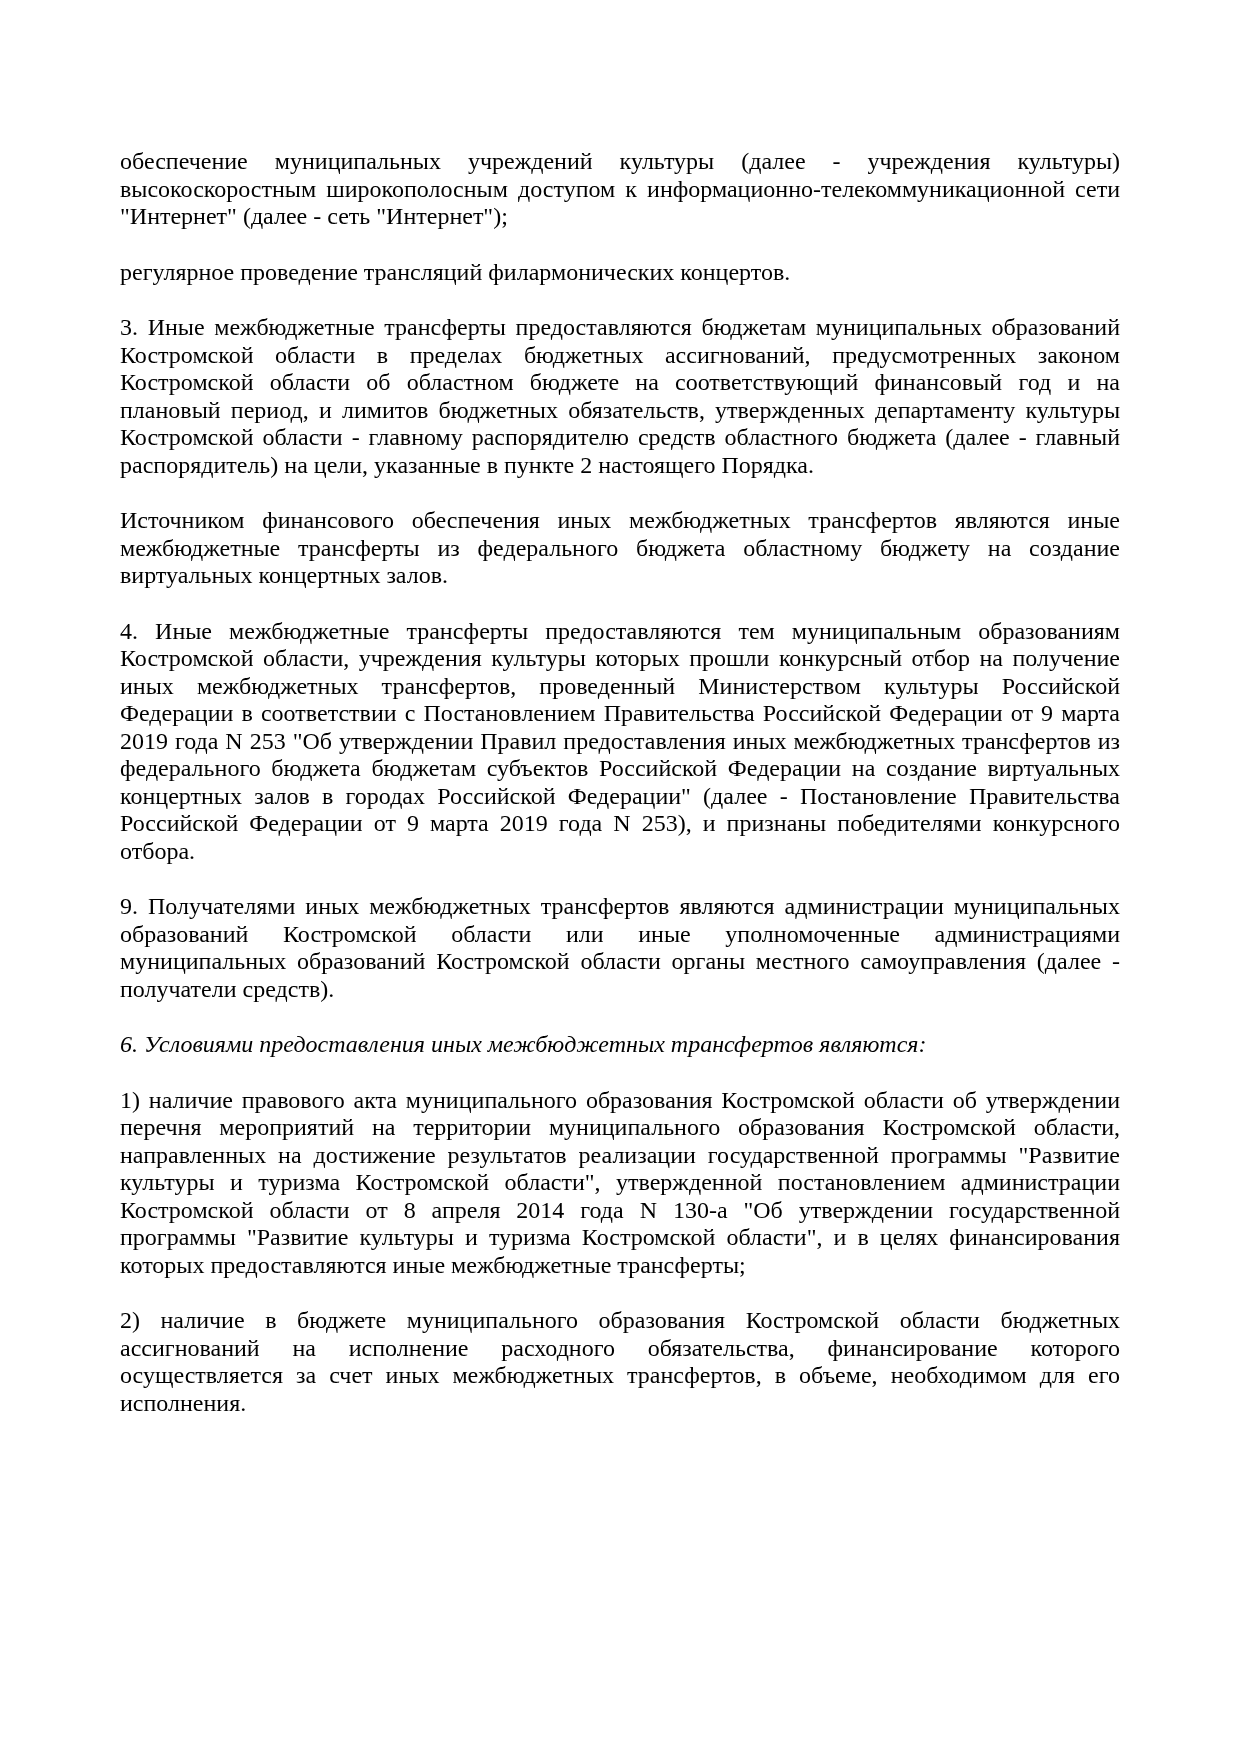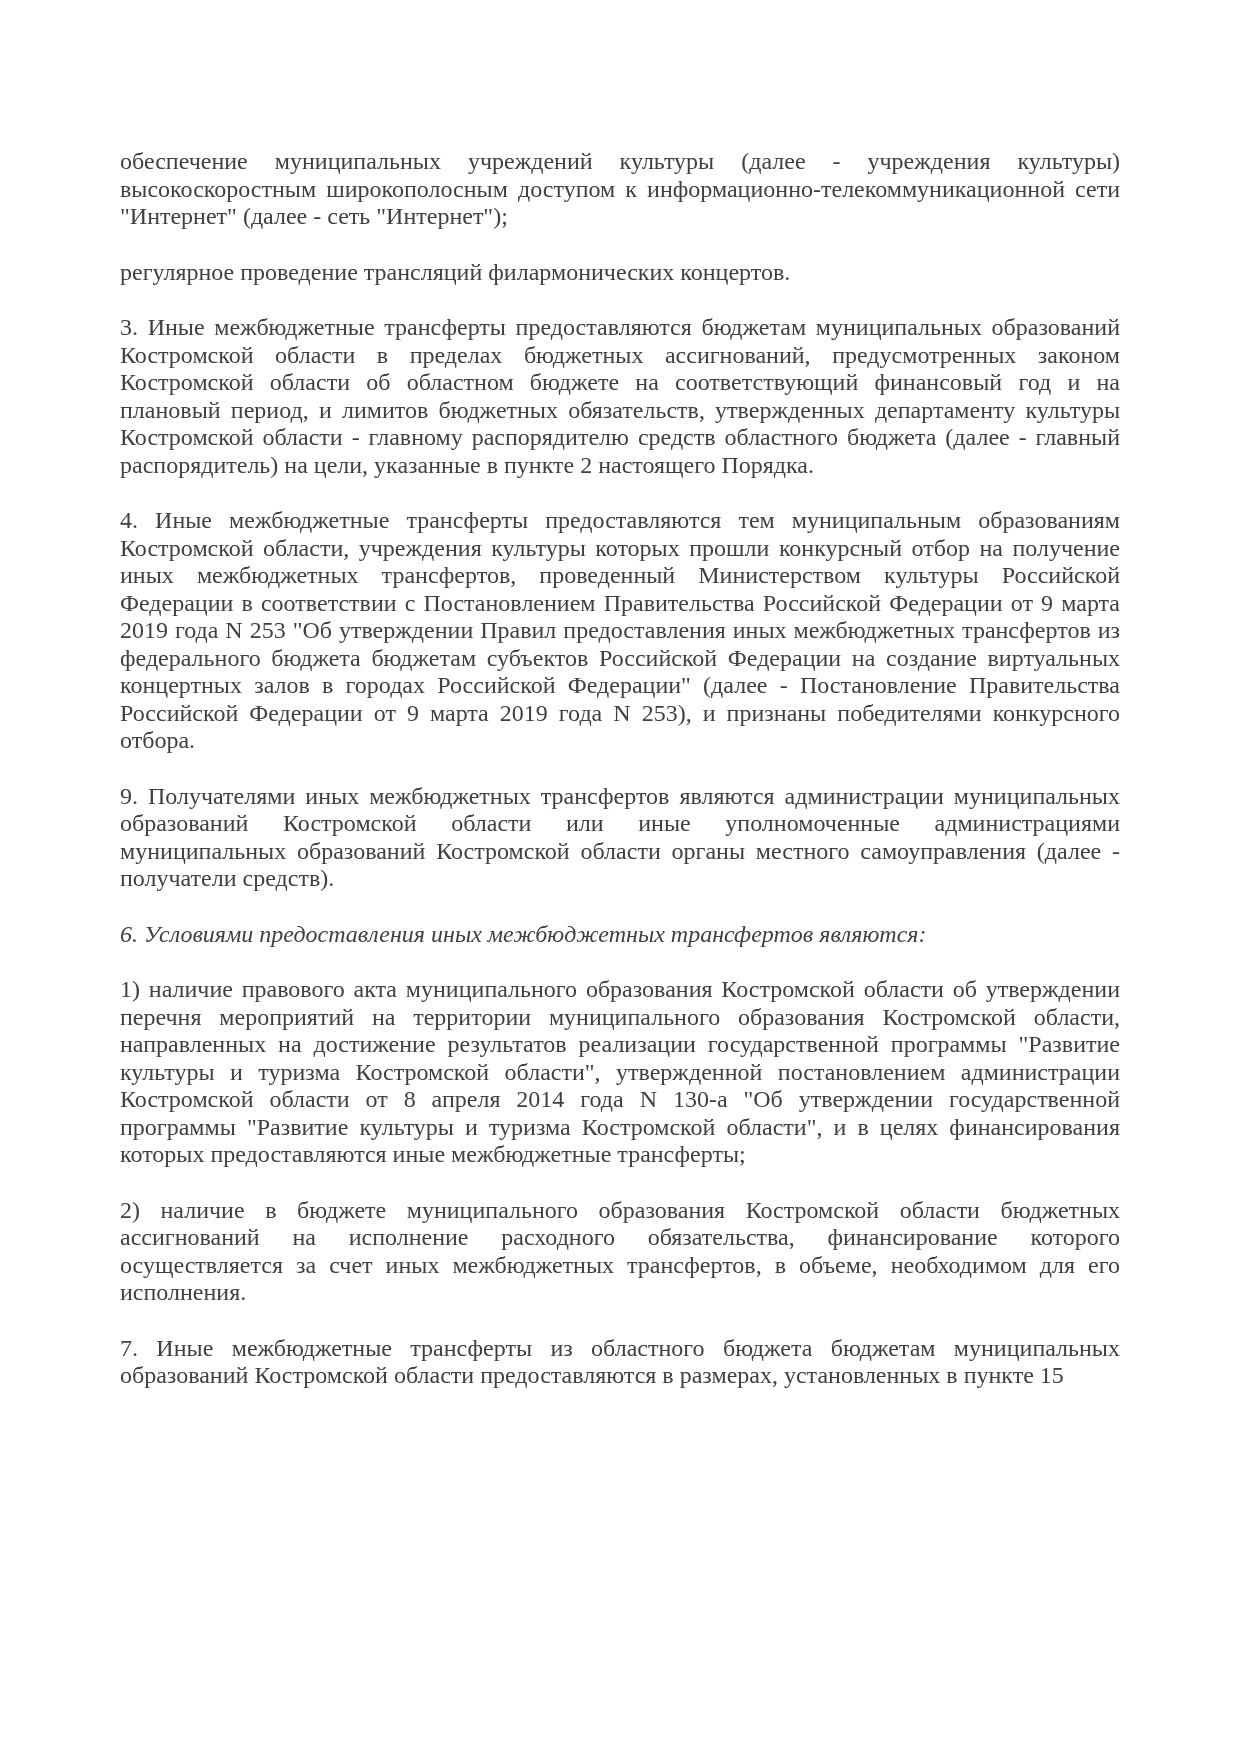--- a/index.html
+++ b/index.html
@@ -2,21 +2,21 @@
 <html><head>
   <meta charset="utf-8">
   <style>
     html, body { margin: 0; padding: 0; background: #ffffff; }
     body { width: 1240px; height: 1754px; position: relative; overflow: hidden; }
     .page {
       position: absolute;
       left: 120px;
       top: 148px;
       width: 1000px;
-      color: #404040;
+      color: #000000;
       font-family: "Liberation Serif", serif;
       font-size: 24px;
       line-height: 27.5px;
     }
     .para {
       margin: 0 0 28px 0;
       text-align: justify;
       text-indent: 57px;
       transform-origin: left top;
     }
@@ -31,19 +31,19 @@
       text-indent: 65px;
     }
   </style>
 </head>
 <body>
 
 <div class="page">
   <p class="para" style="text-indent: 0px;"><span class="para-inner">обеспечение муниципальных учреждений культуры (далее - учреждения культуры) высокоскоростным широкополосным доступом к информационно-телекоммуникационной сети "Интернет" (далее - сеть "Интернет");</span></p>
   <p class="para" style="text-indent: 0px;"><span class="para-inner">регулярное проведение трансляций филармонических концертов.</span></p>
   <p class="para" style="text-indent: 0px;"><span class="para-inner">3. Иные межбюджетные трансферты предоставляются бюджетам муниципальных образований Костромской области в пределах бюджетных ассигнований, предусмотренных законом Костромской области об областном бюджете на соответствующий финансовый год и на плановый период, и лимитов бюджетных обязательств, утвержденных департаменту культуры Костромской области - главному распорядителю средств областного бюджета (далее - главный распорядитель) на цели, указанные в пункте 2 настоящего Порядка.</span></p>
+  <p class="para" style="text-indent: 0px;"><span class="para-inner">Источником финансового обеспечения иных межбюджетных трансфертов являются иные межбюджетные трансферты из федерального бюджета областному бюджету на создание виртуальных концертных залов.</span></p>
   <p class="para" style="text-indent: 0px;"><span class="para-inner">4. Иные межбюджетные трансферты предоставляются тем муниципальным образованиям Костромской области, учреждения культуры которых прошли конкурсный отбор на получение иных межбюджетных трансфертов, проведенный Министерством культуры Российской Федерации в соответствии с Постановлением Правительства Российской Федерации от 9 марта 2019 года N 253 "Об утверждении Правил предоставления иных межбюджетных трансфертов из федерального бюджета бюджетам субъектов Российской Федерации на создание виртуальных концертных залов в городах Российской Федерации" (далее - Постановление Правительства Российской Федерации от 9 марта 2019 года N 253), и признаны победителями конкурсного отбора.</span></p>
   <p class="para" style="text-indent: 0px;"><span class="para-inner">9. Получателями иных межбюджетных трансфертов являются администрации муниципальных образований Костромской области или иные уполномоченные администрациями муниципальных образований Костромской области органы местного самоуправления (далее - получатели средств).</span></p>
   <p class="para" style="text-indent: 0px; font-style: italic;"><span class="para-inner">6. Условиями предоставления иных межбюджетных трансфертов являются:</span></p>
   <p class="para" style="text-indent: 0px;"><span class="para-inner">1) наличие правового акта муниципального образования Костромской области об утверждении перечня мероприятий на территории муниципального образования Костромской области, направленных на достижение результатов реализации государственной программы "Развитие культуры и туризма Костромской области", утвержденной постановлением администрации Костромской области от 8 апреля 2014 года N 130-а "Об утверждении государственной программы "Развитие культуры и туризма Костромской области", и в целях финансирования которых предоставляются иные межбюджетные трансферты;</span></p>
   <p class="para" style="text-indent: 0px;"><span class="para-inner">2) наличие в бюджете муниципального образования Костромской области бюджетных ассигнований на исполнение расходного обязательства, финансирование которого осуществляется за счет иных межбюджетных трансфертов, в объеме, необходимом для его исполнения.</span></p>
-  <p class="para" style="text-indent: 0px;"><span class="para-inner">7. Иные межбюджетные трансферты из областного бюджета бюджетам муниципальных образований Костромской области предоставляются в размерах, установленных в пункте 15</span></p>
 </div>
 
 </body></html>

